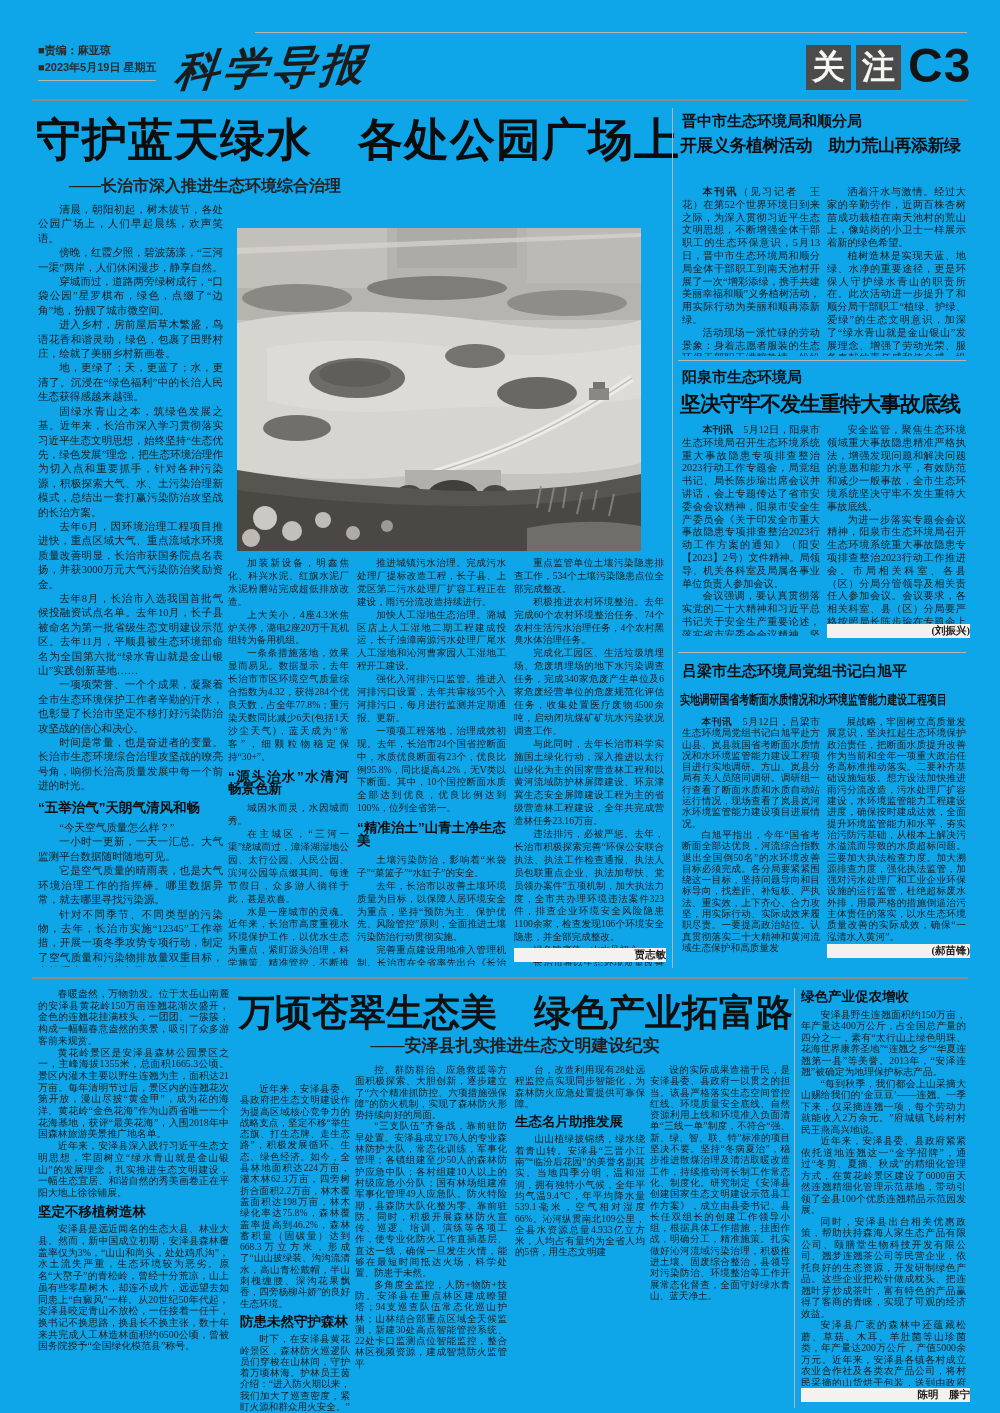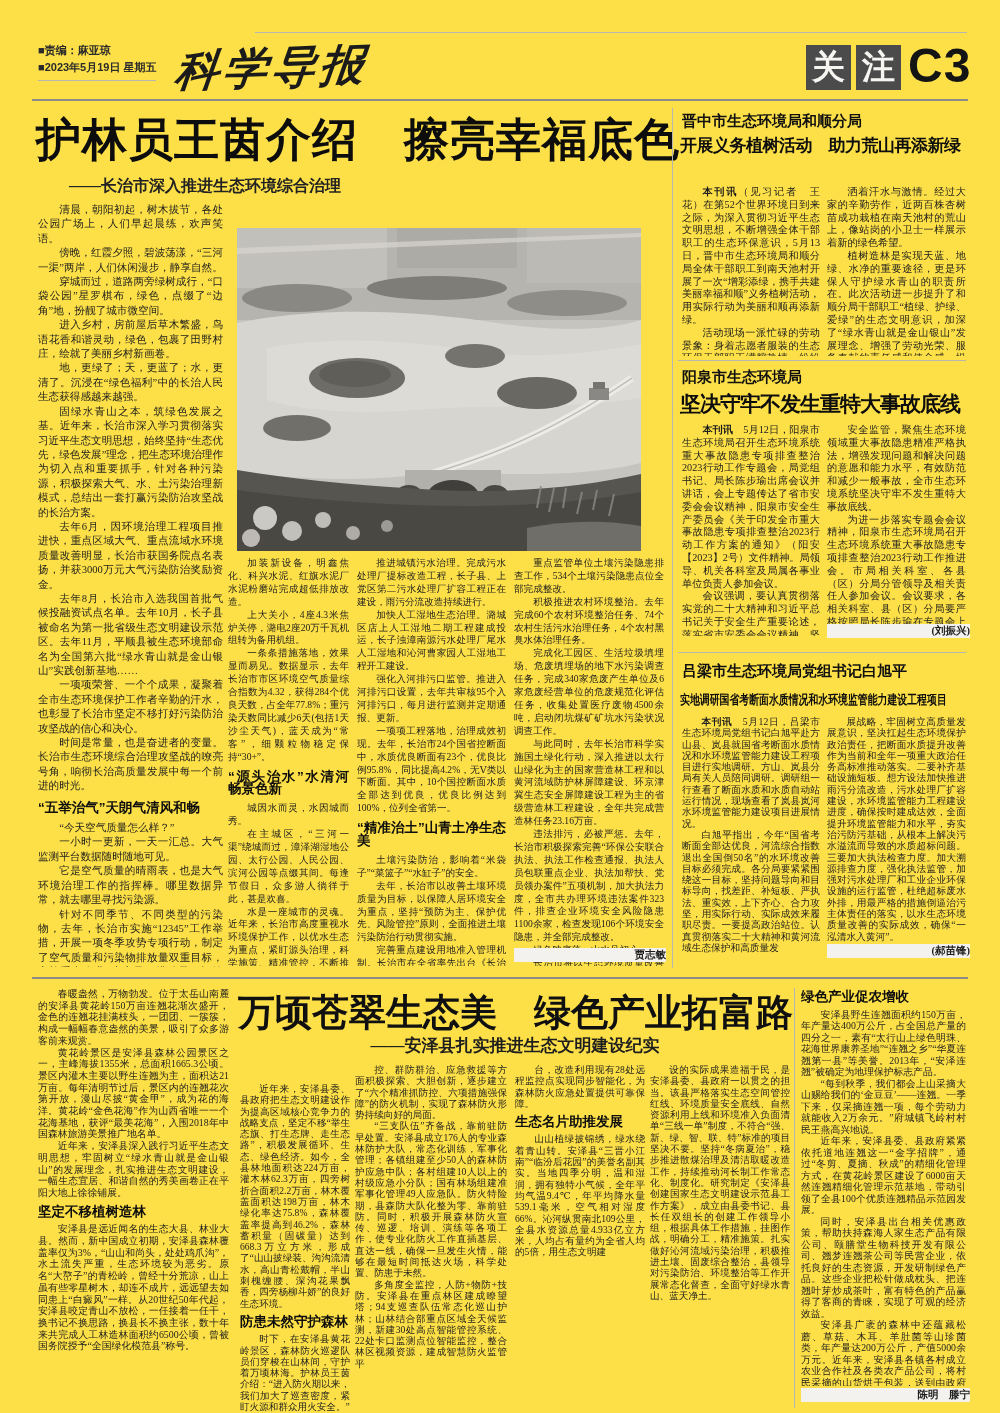--- a/index.html
+++ b/index.html
@@ -1,16 +1,16 @@
 <!DOCTYPE html>
 <html><head>
 <meta charset="utf-8">
 <style>
   html,body{margin:0;padding:0;background:#d8d6d2;}
-  .page{position:relative;width:1000px;height:1413px;margin:0 auto;background:#fde047;overflow:hidden;
+  .page{position:relative;width:1000px;height:1413px;margin:0 auto;background:#0ea5e9;overflow:hidden;
         font-family:"Liberation Serif","DejaVu Serif",serif;color:#1c1c1c;}
   .abs{position:absolute;}
   .rule{background:#8d8b87;}
   .rule-light{background:#b7b5b1;}
   
   .editor-info{font-family:"Liberation Sans","DejaVu Sans",sans-serif;font-size:11px;line-height:17px;color:#2b2b2b;font-weight:bold;}
   .logo{font-style:italic;font-weight:bold;font-size:44px;letter-spacing:4px;color:#1b1b1b;
         transform:skewX(-8deg) rotate(-2deg);transform-origin:left bottom;font-family:"Liberation Serif",serif;}
   .badge-sq{width:45px;height:45px;background:#4b4b4b;color:#f6f5f2;display:flex;align-items:center;justify-content:center;
             font-size:33px;font-weight:bold;font-family:"Liberation Sans",sans-serif;}
@@ -51,21 +51,21 @@
     <div>■责编：麻亚琼</div>
     <div>■2023年5月19日 星期五</div>
   </div>
   <div class="abs rule-light" style="left:38px;top:80px;width:118px;height:1px;"></div>
   <div class="abs logo" style="left:172px;top:42px;">科学导报</div>
   <div class="abs badge-sq" style="left:806px;top:45px;">关</div>
   <div class="abs badge-sq" style="left:856px;top:45px;">注</div>
   <div class="abs pageno" style="left:908px;top:38px;">C3</div>
   <div class="abs rule" style="left:32px;top:99px;width:936px;height:2px;"></div>
 
-  <div class="abs main-headline" style="left:36px;top:110px;width:636px;">护林员王茵介绍　擦亮幸福底色</div>
+  <div class="abs main-headline" style="left:36px;top:110px;width:636px;">守护蓝天绿水　各处公园广场上</div>
   <div class="abs main-dek" style="left:55px;top:176px;width:300px;">——长治市深入推进生态环境综合治理</div>
 
   <div class="abs photo-frame" style="left:237px;top:228px;width:404px;height:323px;">
     <svg width="404" height="323" viewBox="0 0 404 323">
       <rect x="0" y="0" width="404" height="323" fill="#c6c4bf"></rect>
 
       <rect x="0" y="0" width="404" height="92" fill="#b6b4af"></rect>
       <rect x="0" y="0" width="150" height="60" fill="#c2c0bb"></rect>
       <rect x="160" y="0" width="120" height="40" fill="#adaba6"></rect>
       <rect x="290" y="0" width="114" height="55" fill="#bcbab5"></rect>

